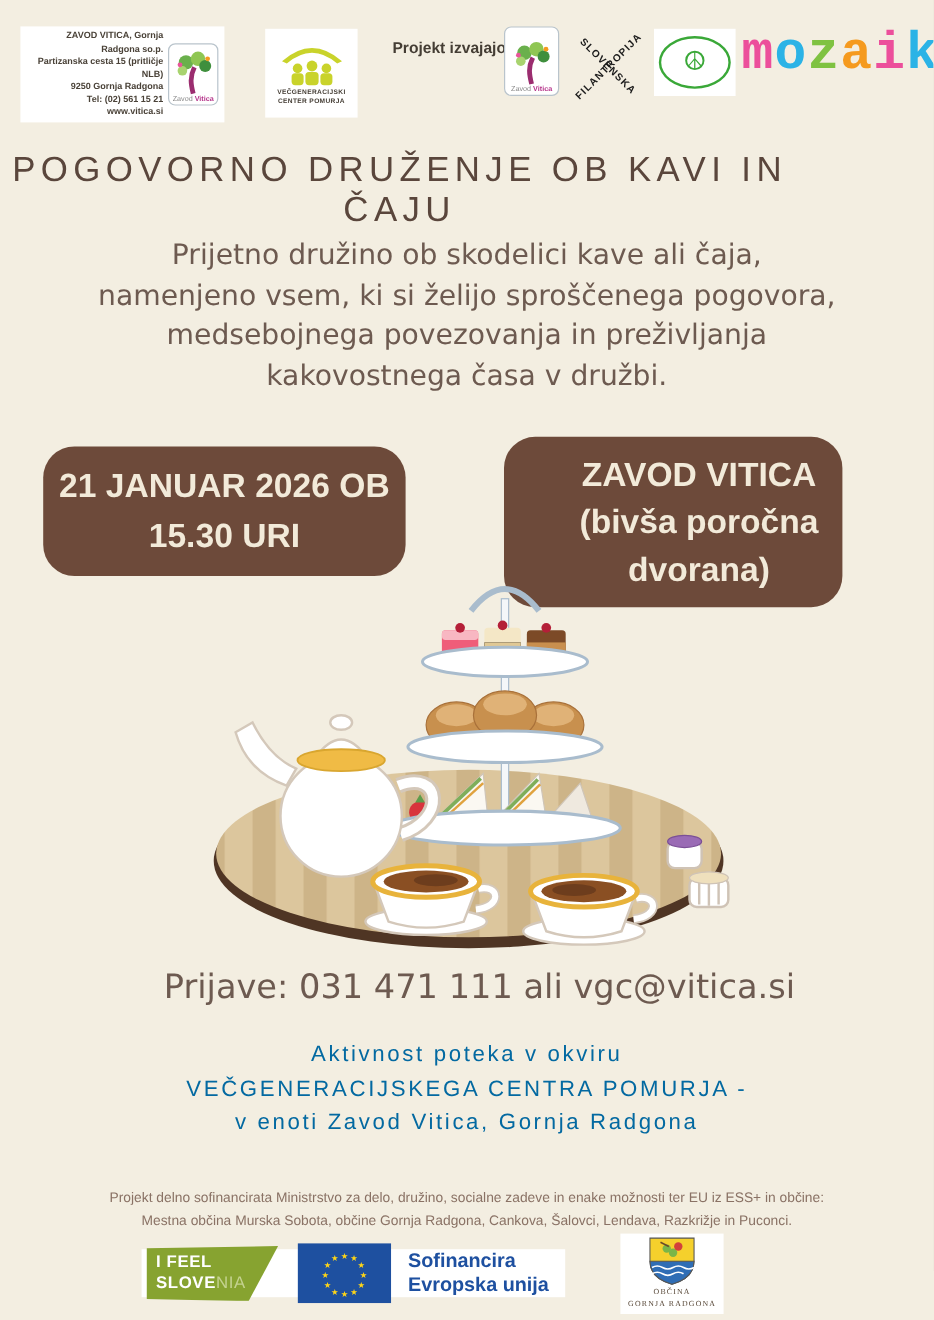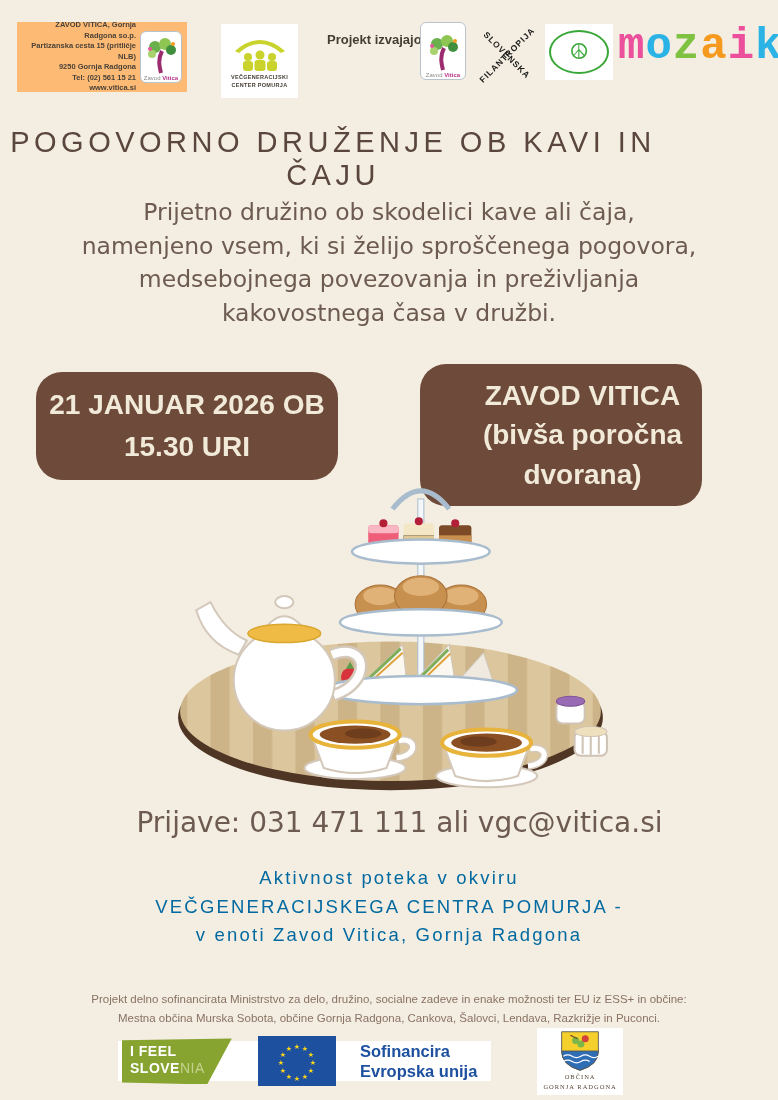--- a/index.html
+++ b/index.html
@@ -4,22 +4,22 @@
 <style>
   * { margin:0; padding:0; box-sizing:border-box; }
   body { background:#e9e4d8; font-family:"DejaVu Sans", sans-serif; }
   .poster {
     position:relative; width:778px; height:1100px; margin:0 auto;
     background:#f3eee1; overflow:hidden;
   }
   
   .header { position:absolute; top:0; left:0; width:778px; height:120px; }
   .vitica-card {
-    position:absolute; left:17px; top:22px; width:170px; height:70px;
-    background:#fdba74; display:flex; align-items:center; padding:4px 5px; gap:4px;
+    position:absolute; left:17px; top:22px; width:170px; height:80px;
+    background:#ffffff; display:flex; align-items:center; padding:4px 5px; gap:4px;
   }
   .vitica-card .addr {
     flex:1; text-align:right; font-size:7.5px; font-weight:bold; color:#4a4238; line-height:1.4;
     font-family:"Liberation Sans", sans-serif;
   }
   .mini-logo { width:42px; height:52px; border:1px solid #b9c4cc; border-radius:6px;
     background:#fff; display:flex; flex-direction:column; align-items:center; justify-content:flex-end; padding-bottom:1px;}
   .mini-logo svg { width:34px; height:38px; }
   .mini-logo .cap { font-size:6px; font-family:"Liberation Sans", sans-serif; white-space:nowrap; }
   .cap .zavod { color:#8a8a8a; } .cap .vitica { color:#b5338a; font-weight:bold; }
@@ -75,21 +75,21 @@
     position:absolute; top:864px; left:0; width:778px; text-align:center;
     font-family:"Liberation Sans", sans-serif; font-size:18.5px; color:#0369a1;
     letter-spacing:2.2px; line-height:1.55; font-weight:500;
   }
   .funding {
     position:absolute; top:990px; left:40px; width:698px; text-align:center;
     font-size:11.5px; color:#8a7265; line-height:1.65; font-family:"Liberation Sans", sans-serif;
   }
   
   .footer-logos { position:absolute; top:1028px; left:118px; display:flex; align-items:center; }
-  .white-strip { background:#fff; display:flex; align-items:center; gap:24px; padding:4px 14px 4px 4px; height:40px; }
+  .white-strip { background:#fff; display:flex; align-items:center; gap:14px; padding:4px 14px 4px 4px; height:40px; }
   .ifeel {
     width:112px; height:46px; background:#87a330; color:#fff; padding:5px 8px;
     clip-path:polygon(0 4%, 98% 0, 76% 100%, 0 96%);
     font-family:"Liberation Sans", sans-serif; font-weight:bold; font-size:14px; line-height:1.2;
     letter-spacing:.5px;
   }
   .ifeel .nia { color:#c4d28f; font-weight:normal; }
   .eu-flag { width:78px; height:50px; }
   .eu-text { font-family:"Liberation Sans", sans-serif; font-weight:bold; color:#1e50a0;
     font-size:16.5px; line-height:1.25; }

